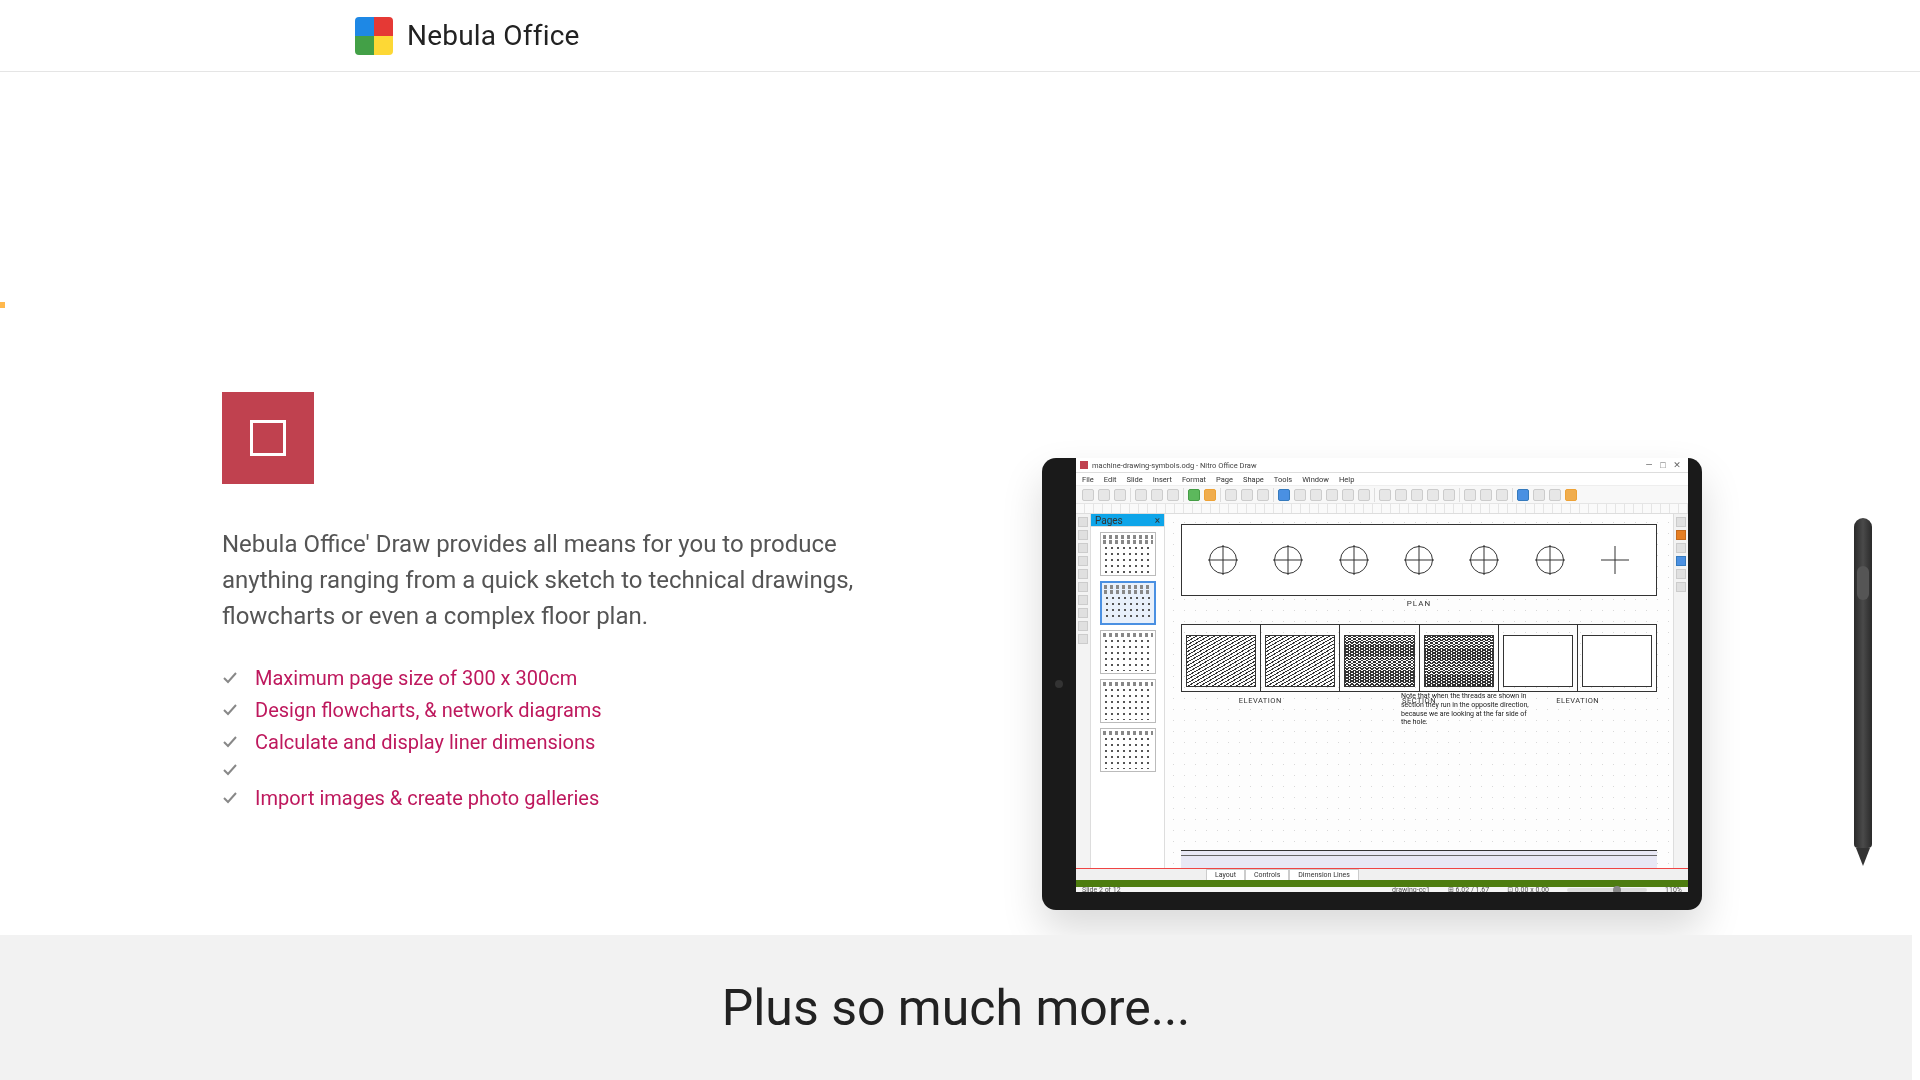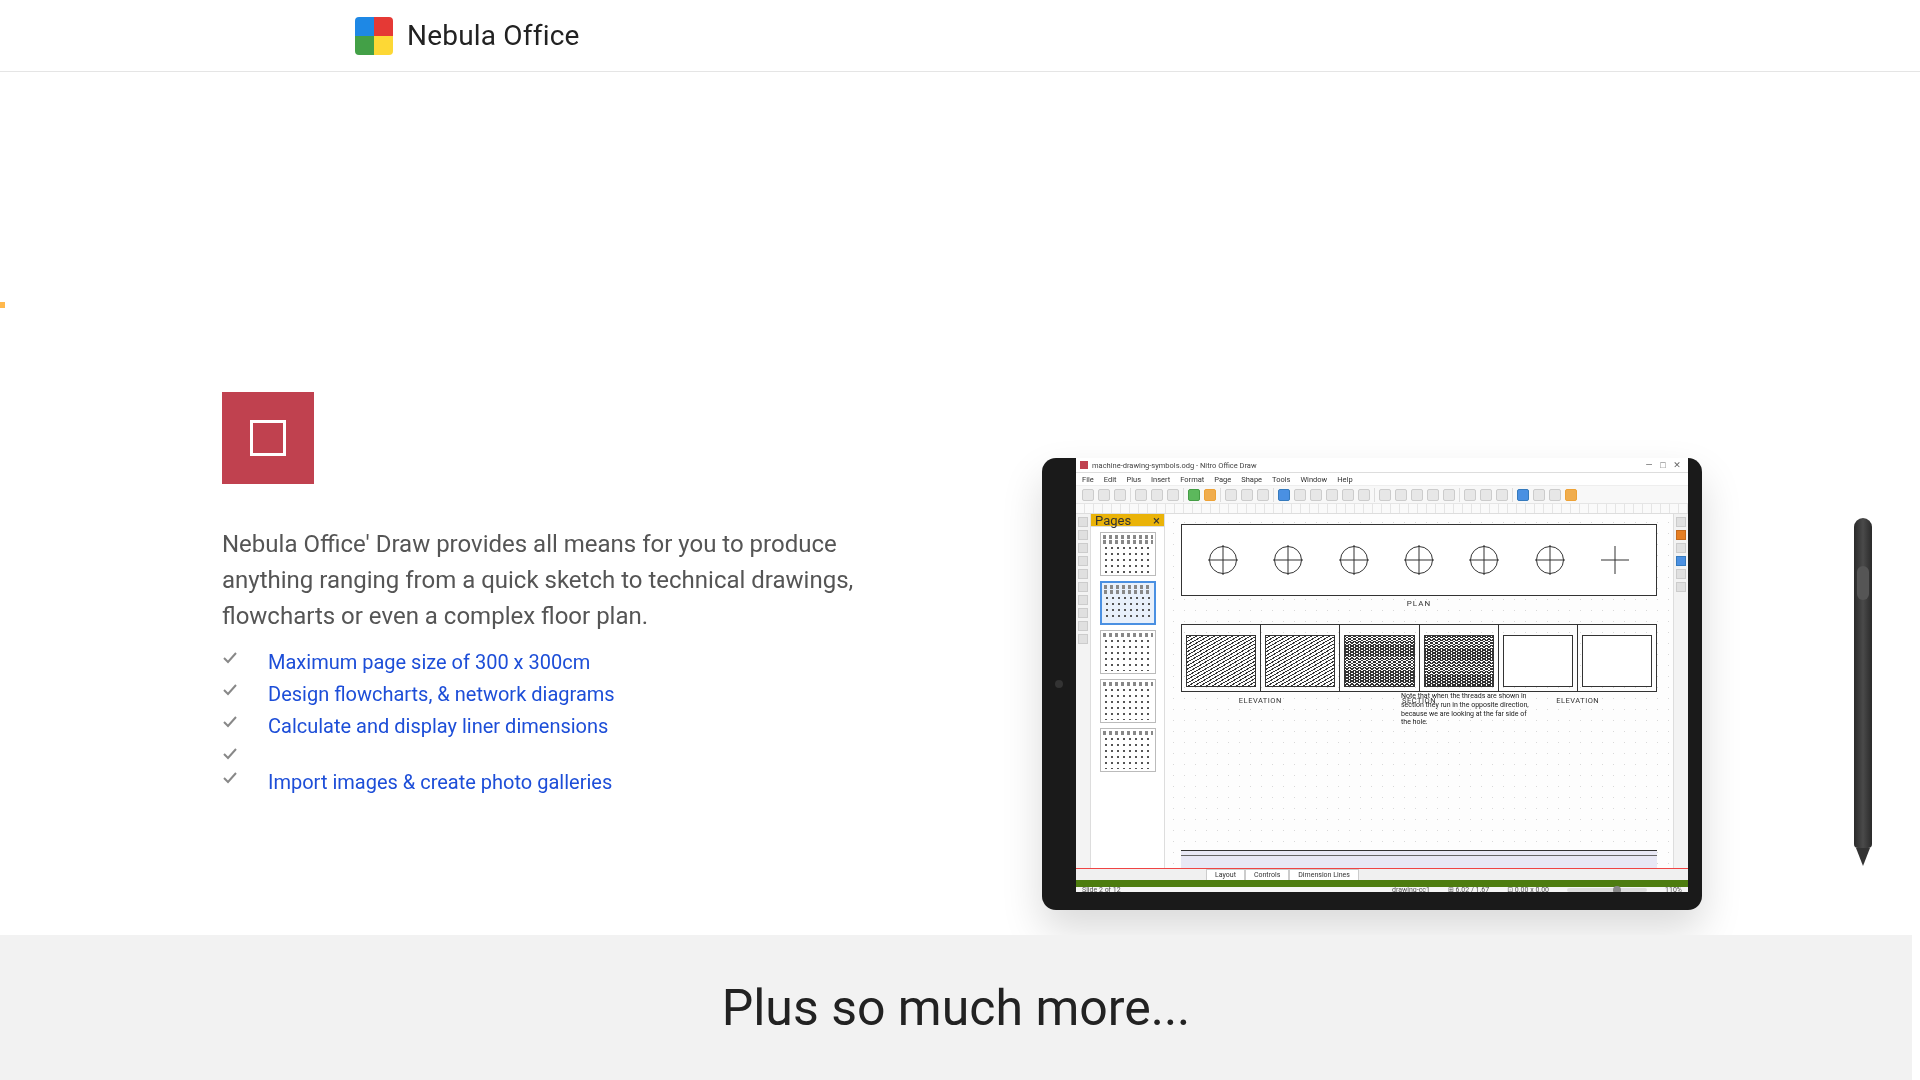--- a/index.html
+++ b/index.html
@@ -82,31 +82,32 @@
   }
   .section-title {
     font-size: 54px;
     font-weight: 400;
     color: #c0414f;
   }
   .lead {
     font-size: 24px;
     line-height: 1.5;
     color: #555;
-    margin-bottom: 16px;
+    margin-bottom: 32px;
     max-width: 660px;
   }
   .feature-list {
     list-style: none;
   }
   .feature-list li {
     display: flex;
-    gap: 30px;
+    align-items: center;
+    gap: 17px;
     font-size: 20px;
-    color: #1d4ed8;
+    color: #be185d;
     margin-bottom: 8px;
   }
   .check {
     width: 16px;
     height: 16px;
     color: #888;
   }
 
   .right-col {
     flex: 1;
@@ -201,21 +202,21 @@
     gap:3px;
     padding:3px 0;
     align-items:center;
   }
   .side-toolbar .sb { width:10px;height:10px;background:#e0e0e0;border:1px solid #ccc; }
   .pages-panel {
     width: 74px;
     background:#fff;
     border-right:1px solid #ddd;
   }
-  .pages-header { height:13px;border-bottom:1px solid #ddd;display:flex;align-items:center;justify-content:space-between;padding:0 4px;font-size:13px;background:#eab308; }
+  .pages-header { height:13px;border-bottom:1px solid #ddd;display:flex;align-items:center;justify-content:space-between;padding:0 4px;font-size:10px;background:#0ea5e9; }
   .page-thumb { margin:5px auto; width:56px;height:44px;border:1px solid #bbb;background:#fff; display:flex;flex-direction:column; padding:2px; gap:1px;}
   .page-thumb.active { border:2px solid #4a90e2; background:#e8f0fb; }
   .page-thumb .row { height:4px; background:repeating-linear-gradient(90deg,#888,#888 3px,transparent 3px,transparent 6px); }
   .page-thumb .grid { flex:1; background: radial-gradient(circle,#555 1px,transparent 1px); background-size: 6px 6px; }
   .canvas-area {
     flex:1;
     background: radial-gradient(circle,#d8d8d8 0.7px,transparent 0.7px);
     background-size: 11px 11px;
     background-position: 3px 3px;
     background-color:#fdfdfd;
@@ -367,21 +368,21 @@
           <div class="win-icon"></div>
           <span>machine-drawing-symbols.odg - Nitro Office Draw</span>
           <div class="spacer"></div>
           <span class="wbtn">—</span>
           <span class="wbtn">□</span>
           <span class="wbtn">✕</span>
         </div>
         <div class="menubar">
           <span>File</span>
           <span>Edit</span>
-          <span>Plus</span>
+          <span>Slide</span>
           <span>Insert</span>
           <span>Format</span>
           <span>Page</span>
           <span>Shape</span>
           <span>Tools</span>
           <span>Window</span>
           <span>Help</span>
         </div>
         <div class="toolbar">
           <div class="tb"></div>

